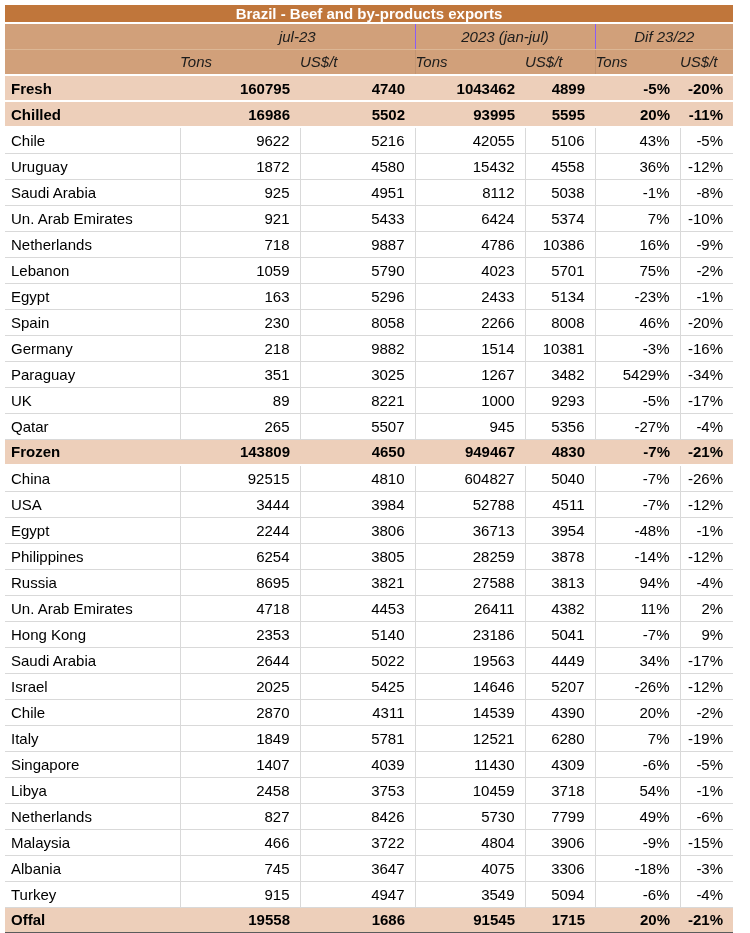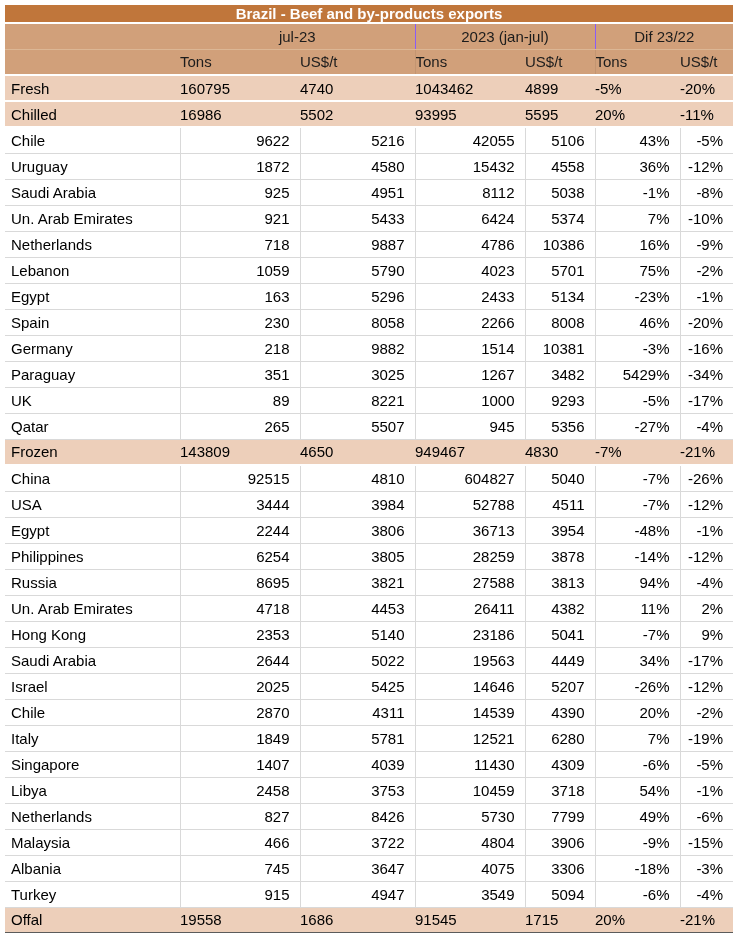--- a/index.html
+++ b/index.html
@@ -26,33 +26,33 @@
 
   
   tr.title-row{height:17px;}
   tr.title-row td{
     background:#C0763B;color:#ffffff;font-weight:bold;text-align:center;
     border-bottom:2px solid #ffffff;padding:0;
   }
 
   
   tr.grouphead-row td, tr.subhead-row td{
-    background:#D1A07A;color:#1c1c1c;
+    background:#D1A07A;color:#1c1c1c;font-style:italic;
   }
   tr.grouphead-row td{text-align:center;border-bottom:1px solid #dcb795;padding:0;}
   tr.grouphead-row td.gh-sep{border-left:1px solid #8b5cf6;}
   tr.subhead-row td{border-bottom:2px solid #ffffff;}
   tr.subhead-row td.gh-sep{border-left:1px solid #c39571;}
 
   
   tr.group-row td{
-    background:#EDCFBA;font-weight:normal;border-bottom:2px solid #ffffff;
+    background:#EDCFBA;font-weight:bold;border-bottom:2px solid #ffffff;
   }
   tr.group-row td.c-lab{padding:0 0 0 6px;}
-  tr.group-row td.c-num{}
+  tr.group-row td.c-num{text-align:right;}
 
   
   tr.country-row td{
     background:#ffffff;border-bottom:1px solid #D9D9D9;
   }
   tr.country-row td.c-lab{padding:0 0 0 6px;}
   tr.country-row td.c-num{text-align:right;border-left:1px solid #D9D9D9;}
 
   
   tr.last-row td{border-bottom:3px solid #5B5B5B;}

